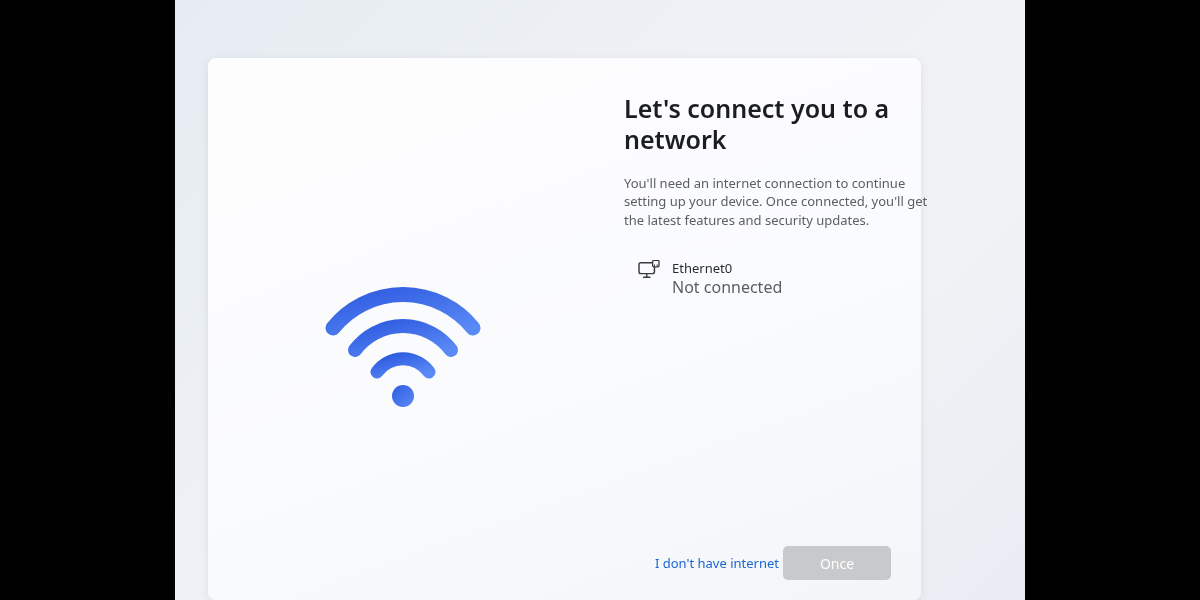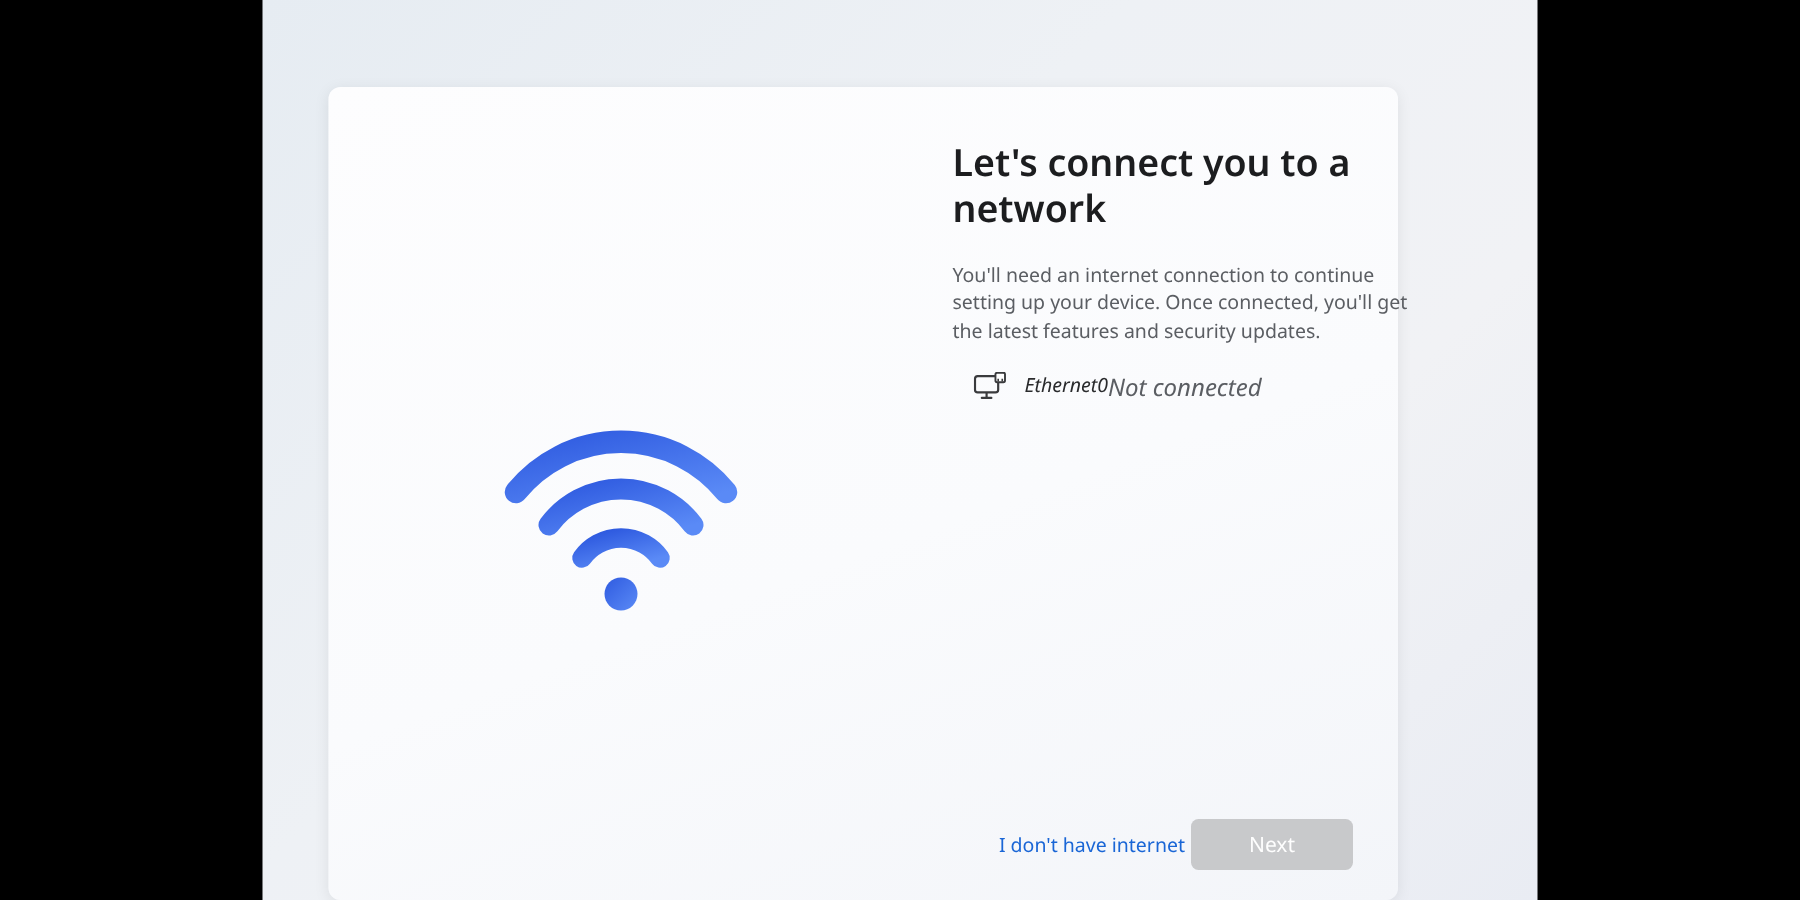--- a/index.html
+++ b/index.html
@@ -1,26 +1,26 @@
 <!DOCTYPE html>
 <html><head>
 <meta charset="utf-8">
 <style>
   html,body{margin:0;padding:0;width:1200px;height:600px;overflow:hidden;font-family:"Segoe UI",system-ui,-apple-system,sans-serif;background:#000;}
   .stage{position:absolute;left:175px;top:0;width:850px;height:600px;
          background:linear-gradient(135deg,#e6ecf2 0%,#eef1f5 40%,#f1f2f5 70%,#e9ecf3 100%);}
-  .card{position:absolute;left:44px;top:58px;width:713px;height:542px;
+  .card{position:absolute;left:33px;top:58px;width:713px;height:542px;
         background:linear-gradient(160deg,#fdfdfe 0%,#fafbfd 55%,#f3f5f9 100%);
         border-radius:8px;box-shadow:0 2px 10px rgba(0,0,0,.08);}
   .left-ill{position:absolute;left:115px;top:222px;width:160px;height:160px;}
   .right{position:absolute;left:416px;top:35px;width:320px;}
   h1{margin:0 0 18px 0;font-size:25px;line-height:1.25;font-weight:600;color:#1c1d1f;}
-  .sub{font-size:13px;line-height:1.45;color:#5b5e63;margin:0 0 14px 0;}
+  .sub{font-size:13px;line-height:1.45;color:#5b5e63;margin:0 0 26px 0;}
   .net-row{display:flex;align-items:flex-start;gap:12px;padding:4px 0 6px 14px;cursor:pointer;}
-  .net-row .txt{display:flex;flex-direction:row;font-style:italic;}
+  .net-row .txt{display:flex;flex-direction:column;}
   .net-name{font-size:13px;color:#2a2b2d;line-height:1.3;}
   .net-status{font-size:16px;color:#5b5e63;line-height:1.3;}
   .footer{position:absolute;right:30px;bottom:20px;display:flex;align-items:center;}
   .link-btn{background:none;border:none;color:#1a66d6;font-size:13px;font-family:inherit;cursor:pointer;padding:6px 4px;}
   .next-btn{background:#c8c9cb;color:#fefefe;border:none;border-radius:5px;
             width:108px;height:34px;font-size:14px;font-family:inherit;cursor:default;}
   .eth-icon{width:22px;height:20px;flex:0 0 22px;}
 </style>
 </head>
 <body>
@@ -64,17 +64,17 @@
         </span>
         <span class="txt">
           <span class="net-name">Ethernet0</span>
           <span class="net-status">Not connected</span>
         </span>
       </div>
     </div>
 
     <div class="footer">
       <button class="link-btn">I don't have internet</button>
-      <button class="next-btn">Next</button>
+      <button class="next-btn">Once</button>
     </div>
 
   </div>
 </div>
 
 </body></html>

